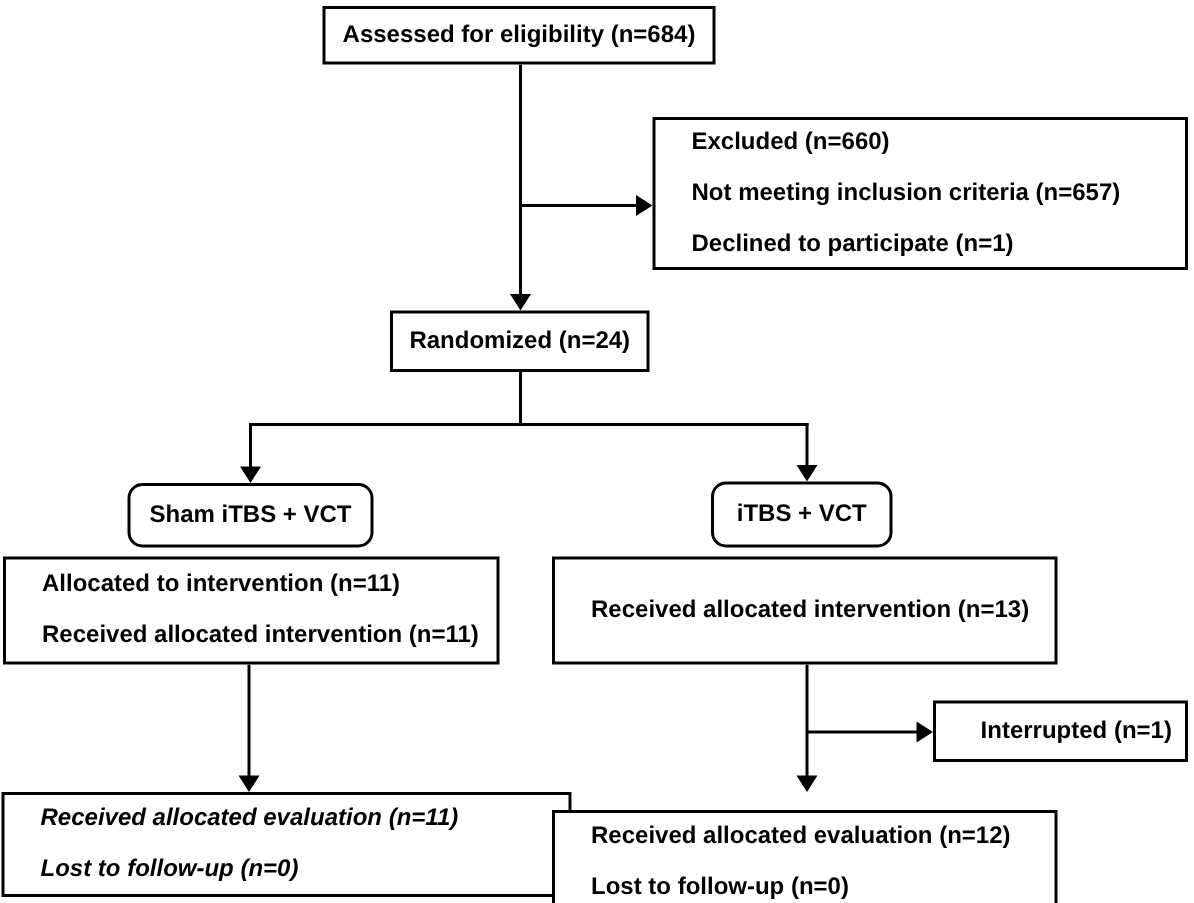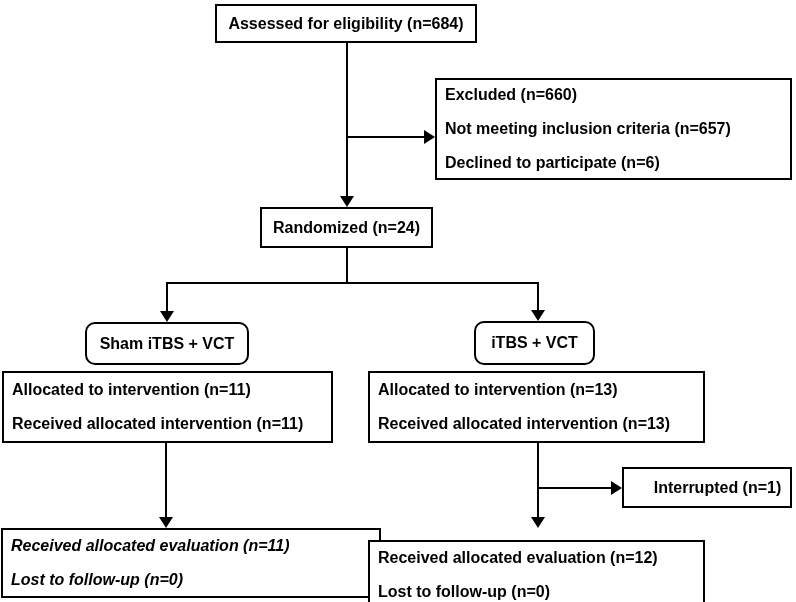--- a/index.html
+++ b/index.html
@@ -17,21 +17,21 @@
     position: absolute;
     border: 2px solid #000000;
     background: #ffffff;
     font-weight: bold;
     font-size: 16px;
     display: flex;
     flex-direction: column;
     justify-content: center;
   }
   .box.center { align-items: center; text-align: center; }
-  .box.leftalign { align-items: flex-start; padding-left: 8px; padding-right: 6px; }
+  .box.leftalign { align-items: flex-start; padding-left: 24px; padding-right: 6px; }
   .box.rounded { border-radius: 10px; border-width: 2.5px; }
   .box .bline { line-height: 34px; white-space: nowrap; }
   .vline, .hline {
     position: absolute;
     background: #000000;
   }
   .vline { width: 2px; }
   .hline { height: 2px; }
   .arrow-down {
     position: absolute;
@@ -107,42 +107,41 @@
   <div class="hline" id="h-interrupted"></div>
   <div class="arrow-right" id="a-interrupted"></div>
 
   <div class="box center" id="box-assessed">
     <div class="bline">Assessed for eligibility (n=684)</div>
   </div>
 
   <div class="box leftalign" id="box-excluded">
     <div class="bline">Excluded (n=660)</div>
     <div class="bline">Not meeting inclusion criteria (n=657)</div>
-    <div class="bline">Declined to participate (n=6)</div>
+    <div class="bline">Declined to participate (n=1)</div>
   </div>
 
   <div class="box center" id="box-randomized">
     <div class="bline">Randomized (n=24)</div>
   </div>
 
   <div class="box center rounded" id="box-arm-right">
     <div class="bline">iTBS + VCT</div>
   </div>
 
   <div class="box center rounded" id="box-arm-left">
     <div class="bline">Sham iTBS + VCT</div>
   </div>
 
   <div class="box leftalign" id="box-alloc-left">
     <div class="bline">Allocated to intervention (n=11)</div>
     <div class="bline">Received allocated intervention (n=11)</div>
   </div>
 
   <div class="box leftalign" id="box-alloc-right">
-    <div class="bline">Allocated to intervention (n=13)</div>
     <div class="bline">Received allocated intervention (n=13)</div>
   </div>
 
   <div class="box center" id="box-interrupted">
     <div class="bline">Interrupted (n=1)</div>
   </div>
 
   <div class="box leftalign" id="box-eval-left">
     <div class="bline">Received allocated evaluation (n=11)</div>
     <div class="bline">Lost to follow-up (n=0)</div>

